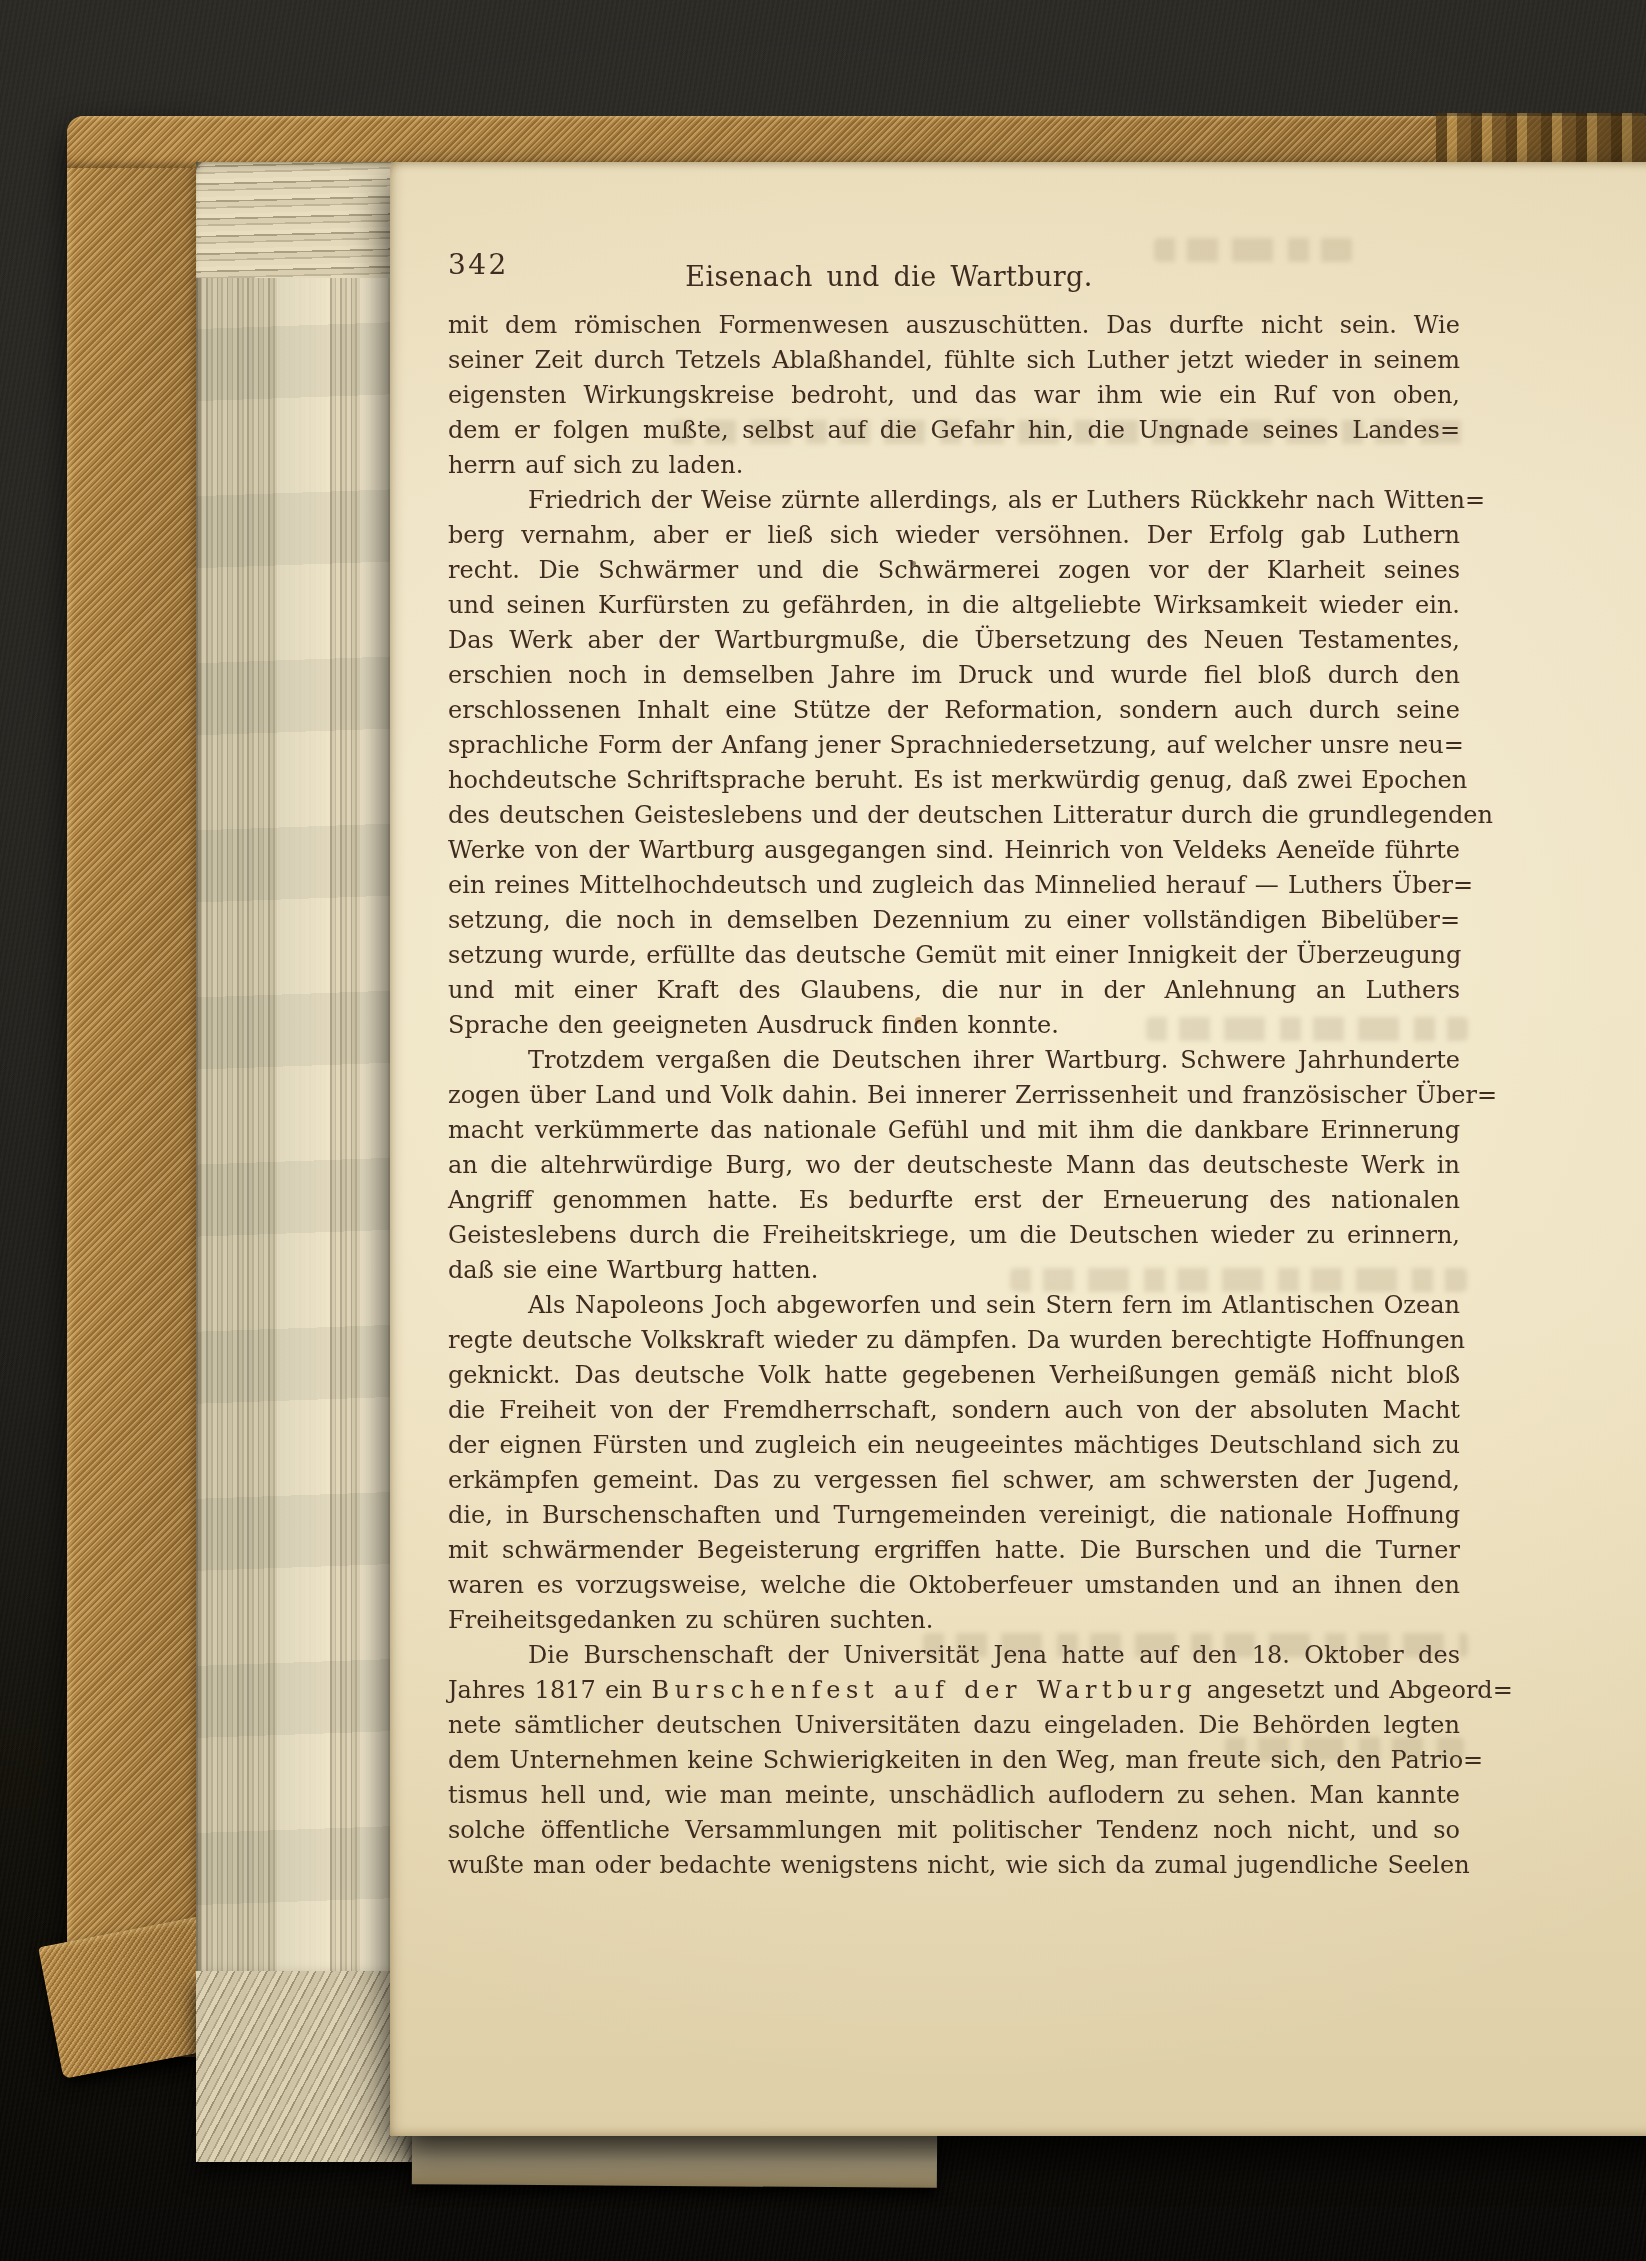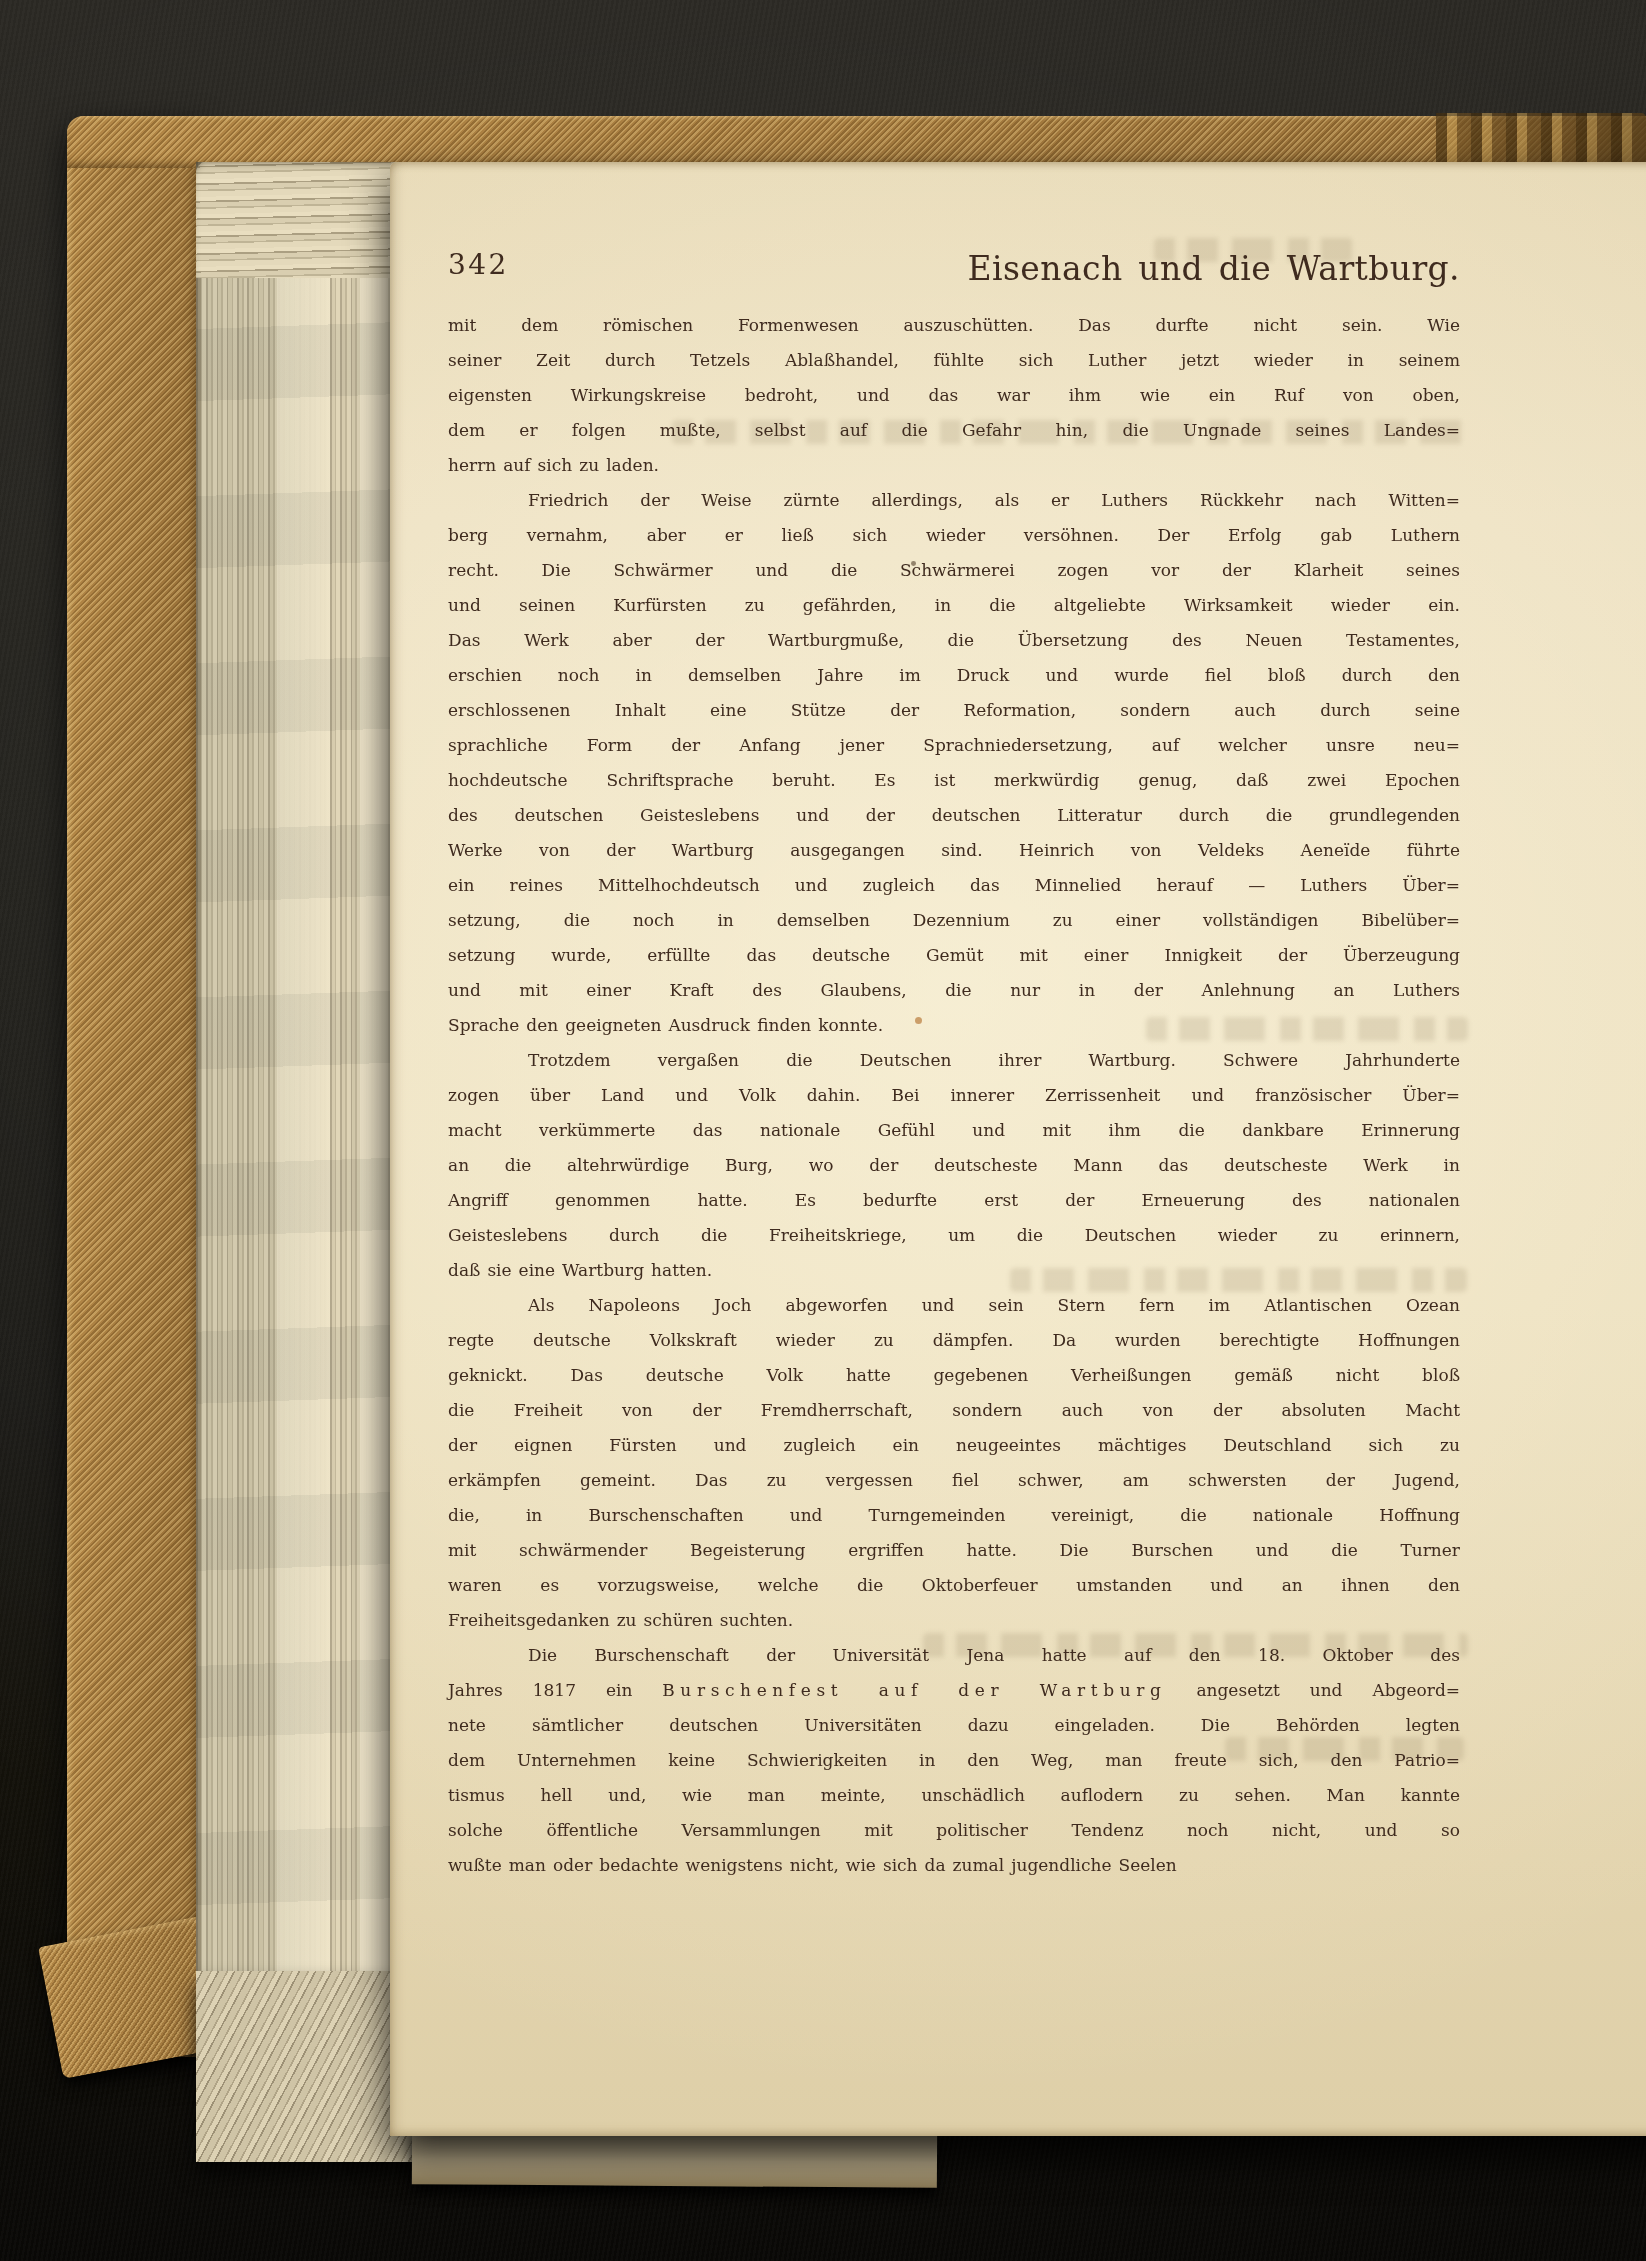--- a/index.html
+++ b/index.html
@@ -115,26 +115,26 @@
     background:linear-gradient(180deg,#d8caa8 0%,#c9ba96 55%,#8d7c58 100%);
     transform:rotate(0.4deg);
     box-shadow:0 8px 12.7px rgba(0,0,0,0.85);
   }
   #header-row{
     position:absolute;left:58px;top:84px;width:1012px;height:40px;
     font-size:26px;letter-spacing:0.4px;
   }
   #page-number{position:absolute;left:0;top:1.6px;font-size:28px;letter-spacing:2.4px;}
   #running-head{
-    position:absolute;left:0;right:0;top:3px;text-align:right;
-    margin-left:-130px;font-size:33px;word-spacing:4.8px;
+    position:absolute;left:0;right:0;top:15px;text-align:center;
+    margin-left:-130px;font-size:27px;word-spacing:4.8px;
   }
   #body{
     position:absolute;left:58px;top:146px;width:1012px;
-    font-size:17px;word-spacing:1.6px;
+    font-size:24px;word-spacing:1.6px;
   }
   .line{
     height:35px;line-height:35px;white-space:nowrap;
     text-align:justify;text-align-last:justify;
   }
   .line.last{text-align-last:left;}
   .line.indent{padding-left:80px;}
   .sperr{letter-spacing:5.6px;margin-top:45px;}
   .ghost{
     position:absolute;height:24px;border-radius:4.8px;

